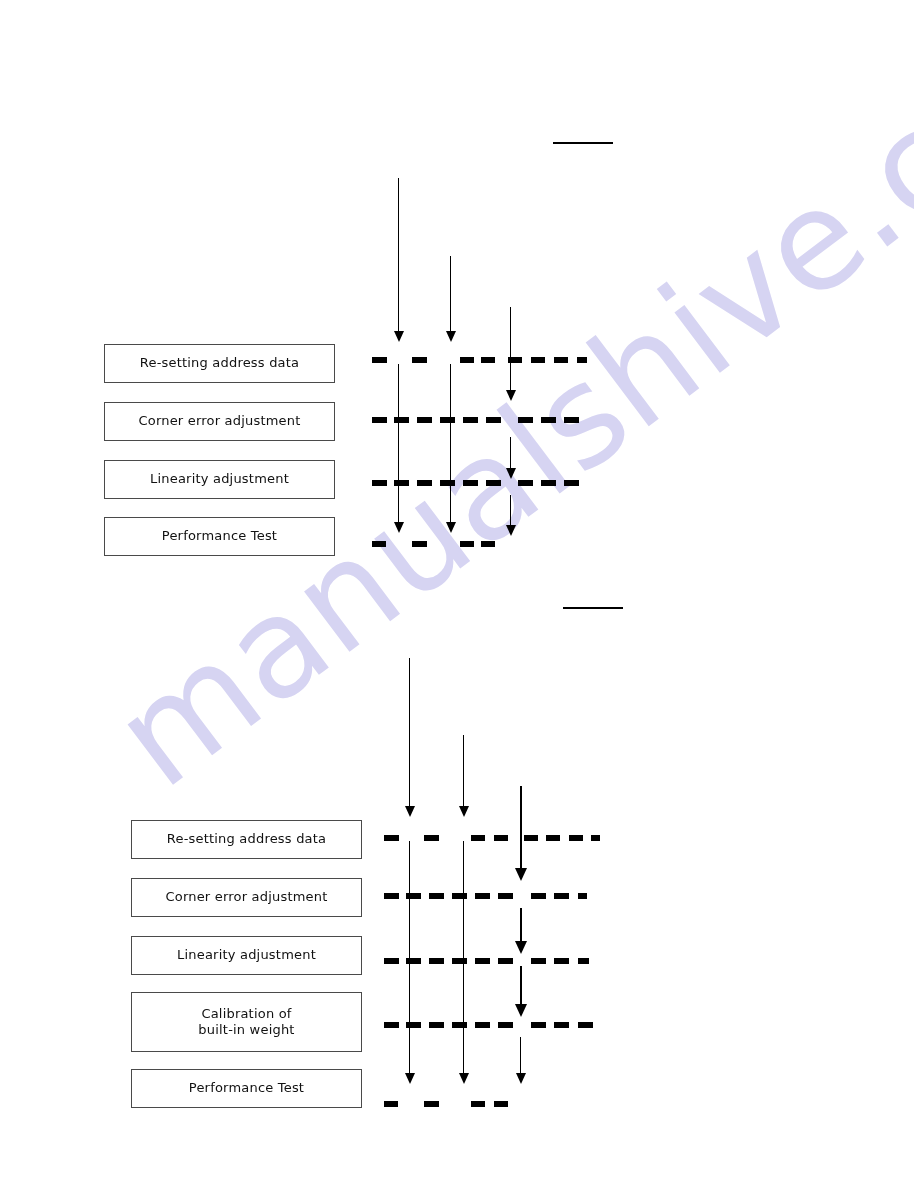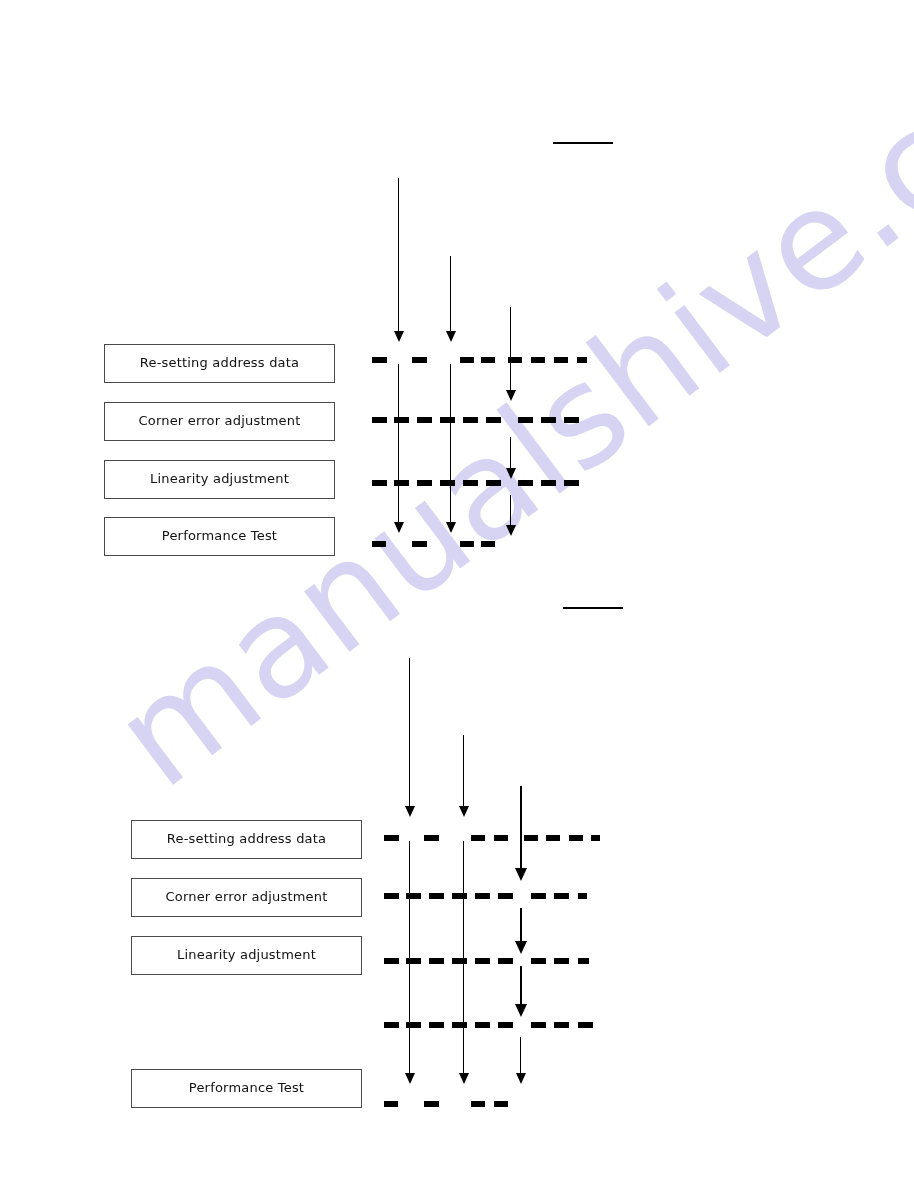--- a/index.html
+++ b/index.html
@@ -220,20 +220,24 @@
   </div>
 
   <div class="step-box" style="left:131px; top:318px; width:231px; height:39px;">
     <span class="box-label">Corner error adjustment</span>
   </div>
 
   <div class="step-box" style="left:131px; top:376px; width:231px; height:39px;">
     <span class="box-label">Linearity adjustment</span>
   </div>
 
+  <div class="step-box" style="left:131px; top:432px; width:231px; height:60px; flex-direction:column;">
+    <span class="box-label">Calibration of</span>
+    <span class="box-label">built-in weight</span>
+  </div>
 
   <div class="step-box" style="left:131px; top:509px; width:231px; height:39px;">
     <span class="box-label">Performance Test</span>
   </div>
 
   <div class="arrow" style="left:409px; top:98px; height:150px;">
     <div class="head"></div>
   </div>
 
   <div class="arrow" style="left:409px; top:281px; height:234px;">

